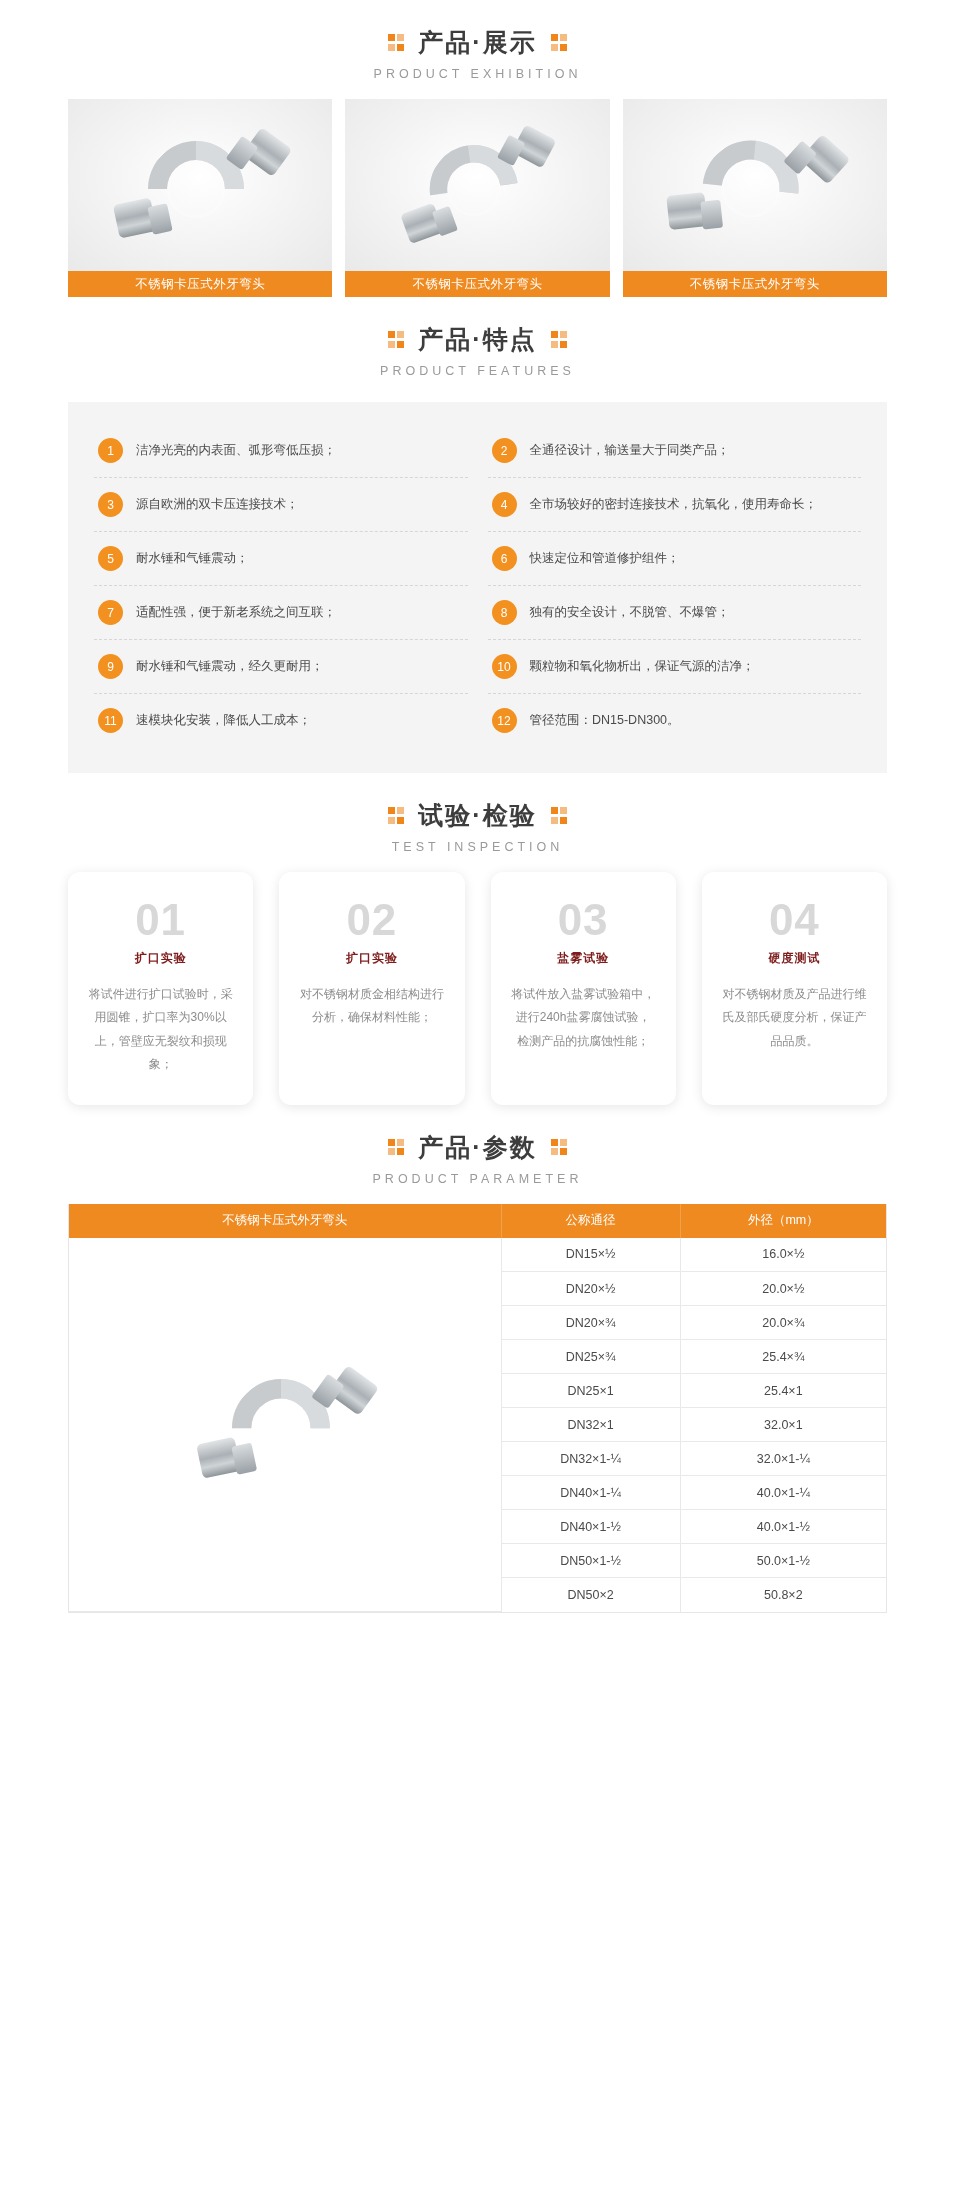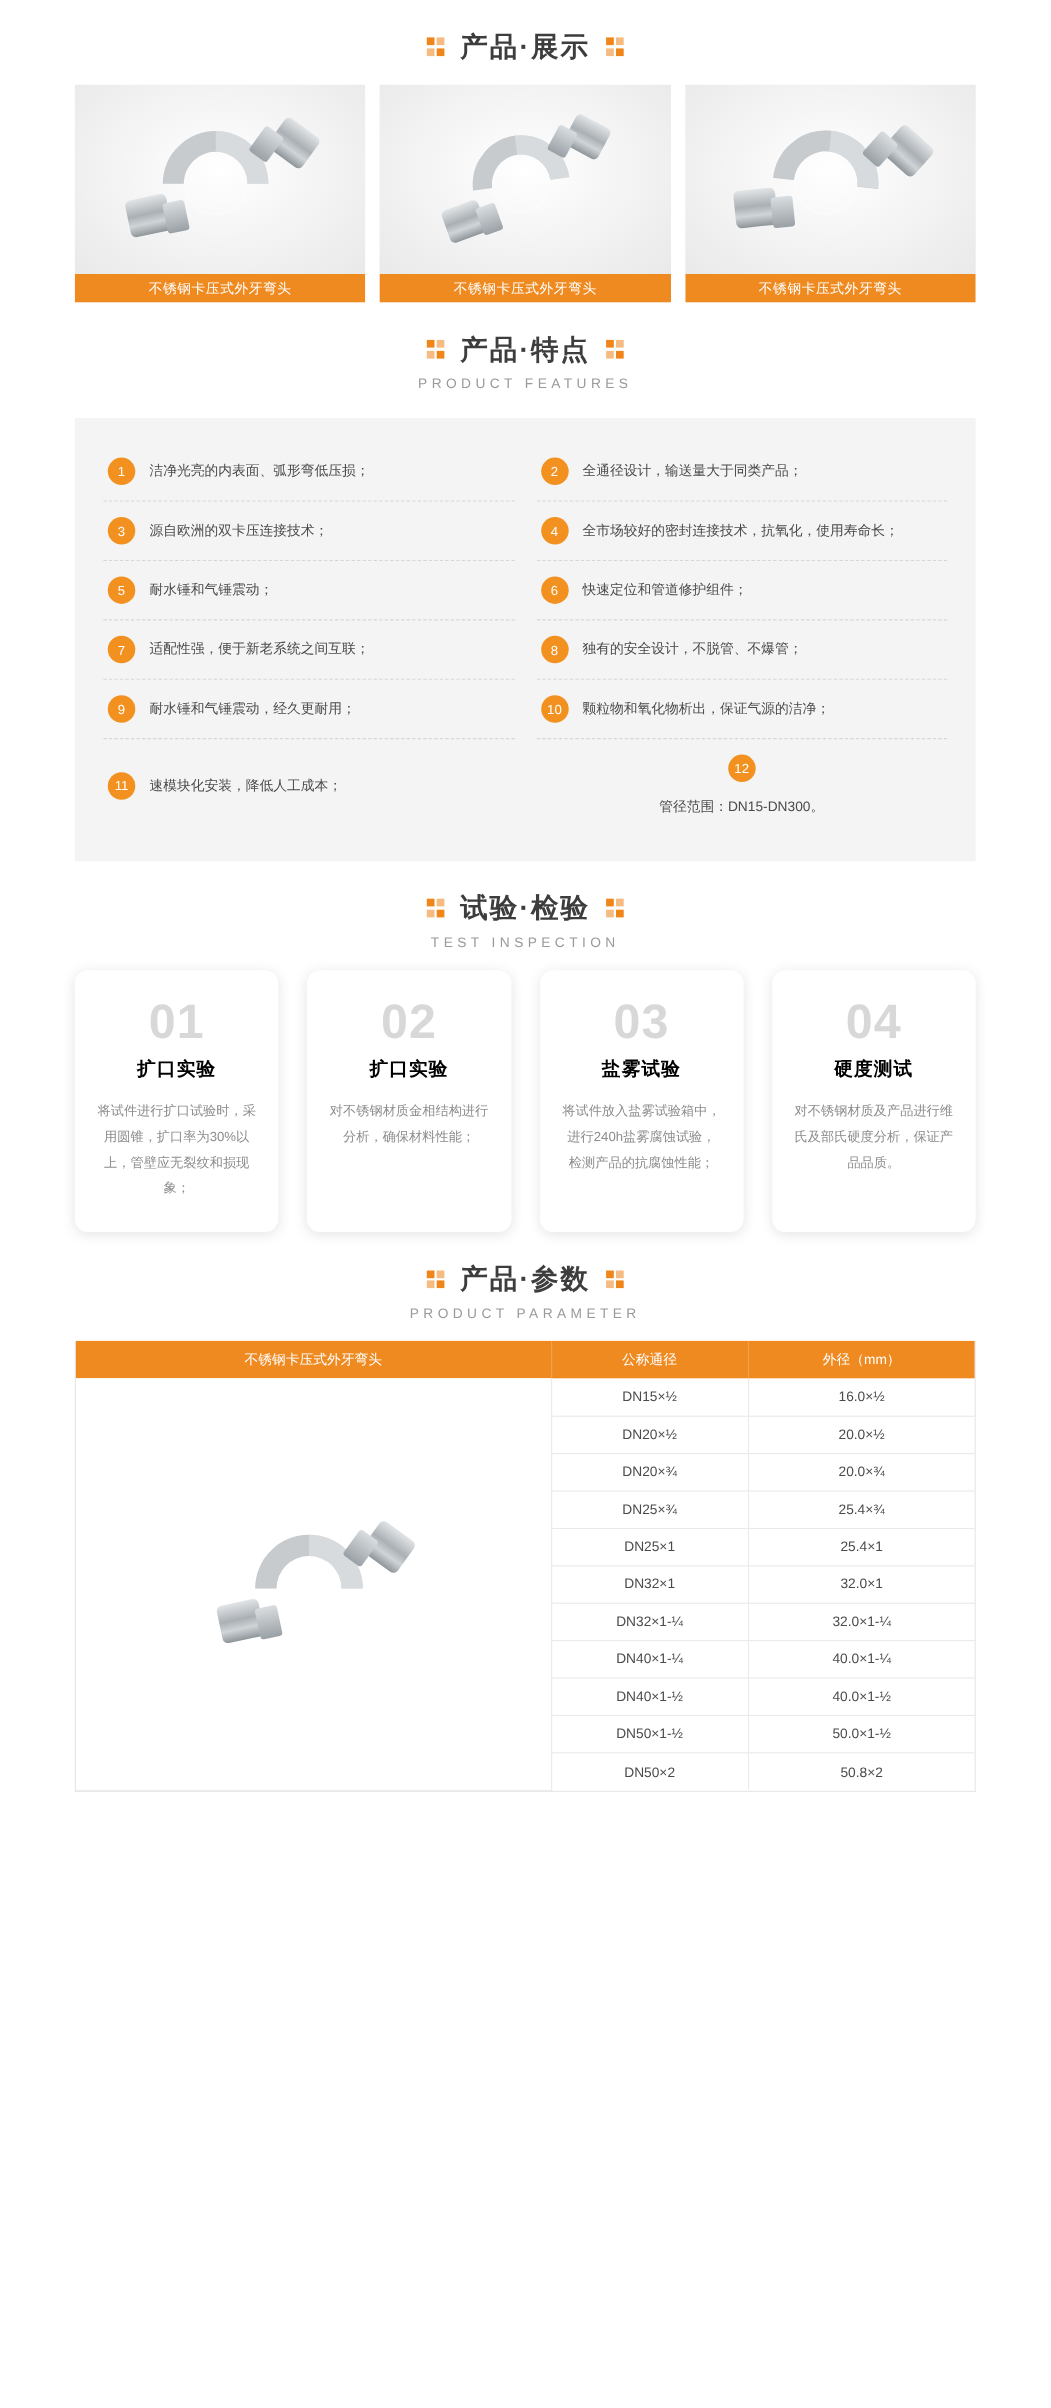--- a/index.html
+++ b/index.html
@@ -178,23 +178,23 @@
     min-height: 230px;
   }
   .test-card .bignum {
     font-size: 44px;
     font-weight: bold;
     color: #d8d8d8;
     line-height: 1;
     letter-spacing: 1px;
   }
   .test-card .tname {
-    font-size: 17px;
+    font-size: 12px;
     font-weight: bold;
-    color: #000000;
+    color: #7f1d1d;
     margin-top: 8px;
     letter-spacing: 1px;
   }
   .test-card .tdesc {
     font-size: 12px;
     color: #8c8c8c;
     line-height: 1.95;
     margin-top: 16px;
     text-align: center;
   }
@@ -259,20 +259,21 @@
           <i></i>
         </span>
       <span class="cn">产品·展示</span>
       <span class="dots">
           <i></i>
           <i class="pale"></i>
           <i class="pale"></i>
           <i></i>
         </span>
     </div>
+    <div class="en">PRODUCT EXHIBITION</div>
   </div>
 
   <div class="exhibit">
     <div class="ex-card v1">
       <div class="ex-img">
         <div class="elbow">
           <div class="pipe-arc"></div>
           <div class="nut a"></div>
             <div class="collar a"></div>
           <div class="nut b"></div>
@@ -367,21 +368,21 @@
         <span class="txt">耐水锤和气锤震动，经久更耐用；</span>
       </div>
       <div class="feat">
         <span class="num">10</span>
         <span class="txt">颗粒物和氧化物析出，保证气源的洁净；</span>
       </div>
       <div class="feat" style="border-bottom:none;">
         <span class="num">11</span>
         <span class="txt">速模块化安装，降低人工成本；</span>
       </div>
-      <div class="feat" style="border-bottom:none;flex-direction:column;">
+      <div class="feat" style="border-bottom:none;">
         <span class="num">12</span>
         <span class="txt">管径范围：DN15-DN300。</span>
       </div>
     </div>
   </div>
 
   <div class="sec-head">
     <div class="title-row">
       <span class="dots">
           <i></i>

